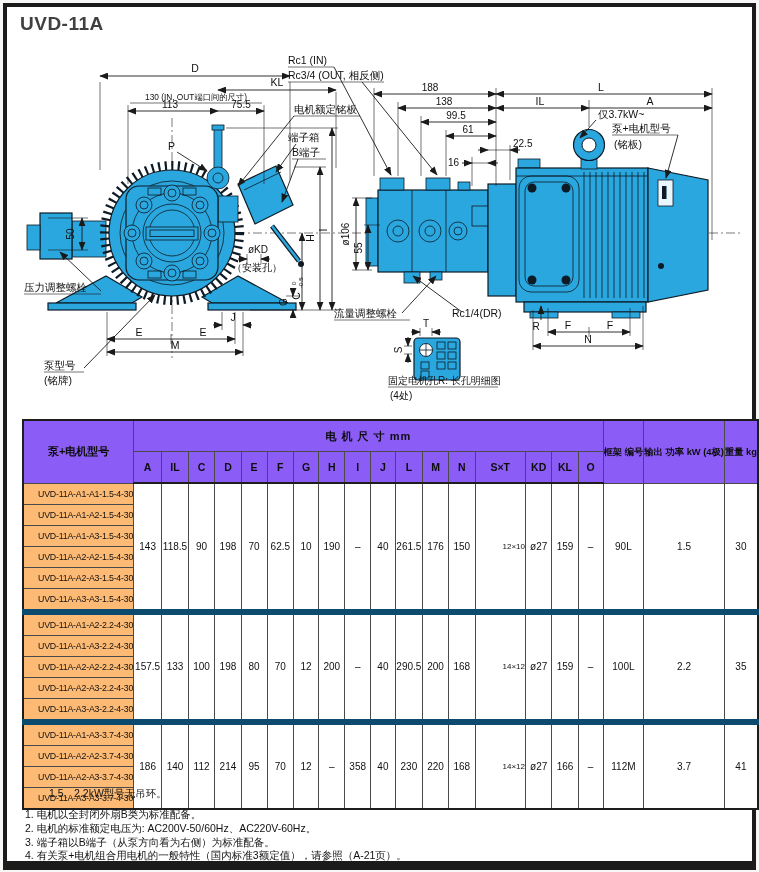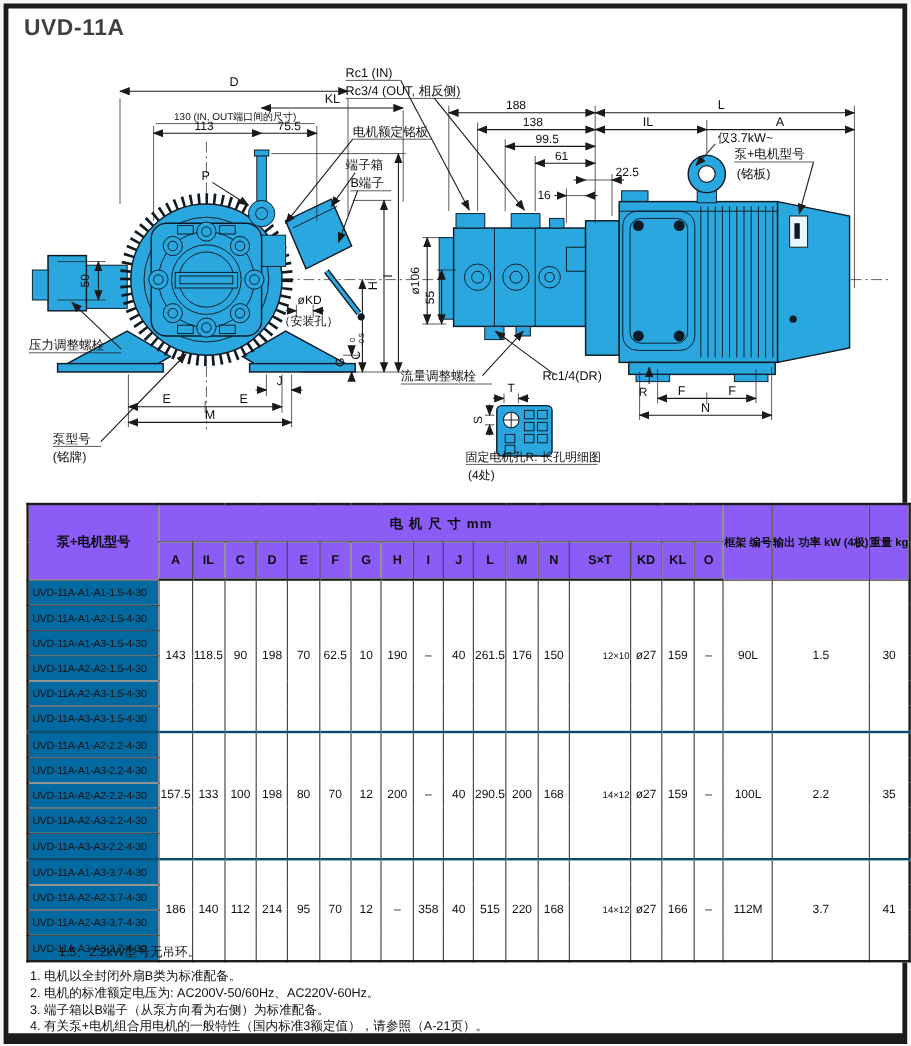--- a/index.html
+++ b/index.html
@@ -38,25 +38,25 @@
     border:1px solid #4a4a4a;padding:0;text-align:center;vertical-align:middle;
     overflow:hidden;white-space:nowrap;
   }
   .spec thead th{background:#8b5cf6;font-weight:bold;color:#0d0d0d;}
   .model-h{font-size:11px;}
   .dims-h{height:30px;font-size:11px;letter-spacing:1px;}
   .letter-h{height:30px;font-size:10.5px;}
   .mh{font-size:9.3px;line-height:1.12;white-space:pre-line;margin-top:24px;}
   .spec tbody td{height:20px;font-size:10px;background:#fff;}
   .spec td.model-cell{
-    background:#0369a1;text-align:left;padding-left:3px;
+    background:#fdba74;text-align:left;padding-left:14px;
     font-size:8.8px;letter-spacing:-.2px;
   }
   .spec td.st{font-size:8px;padding-left:27px;}
-  .spec tr.group-start td{border-top:2px solid #0c4a6e;}
+  .spec tr.group-start td{border-top:6px solid #0c4a6e;}
   .spec thead tr:last-child th{border-bottom:2px solid #1d1d1d;}
 
   .note-pre{position:absolute;left:25px;top:787px;font-size:10.5px;z-index:3;padding-left:24px;}
   .notes{position:absolute;left:25px;top:808px;font-size:10.5px;line-height:13.8px;z-index:3;}
 </style>
 </head>
 <body>
 
 <div class="frame"></div>
 <div class="page-title">UVD-11A</div>
@@ -542,21 +542,21 @@
         <td rowspan="4" class="val-cell">186</td>
         <td rowspan="4" class="val-cell">140</td>
         <td rowspan="4" class="val-cell">112</td>
         <td rowspan="4" class="val-cell">214</td>
         <td rowspan="4" class="val-cell">95</td>
         <td rowspan="4" class="val-cell">70</td>
         <td rowspan="4" class="val-cell">12</td>
         <td rowspan="4" class="val-cell">–</td>
         <td rowspan="4" class="val-cell">358</td>
         <td rowspan="4" class="val-cell">40</td>
-        <td rowspan="4" class="val-cell">515</td>
+        <td rowspan="4" class="val-cell">230</td>
         <td rowspan="4" class="val-cell">220</td>
         <td rowspan="4" class="val-cell">168</td>
         <td rowspan="4" class="val-cell st">14×12</td>
         <td rowspan="4" class="val-cell">ø27</td>
         <td rowspan="4" class="val-cell">166</td>
         <td rowspan="4" class="val-cell">–</td>
         <td rowspan="4">112M</td>
         <td rowspan="4">3.7</td>
         <td rowspan="4">41</td>
       </tr>

